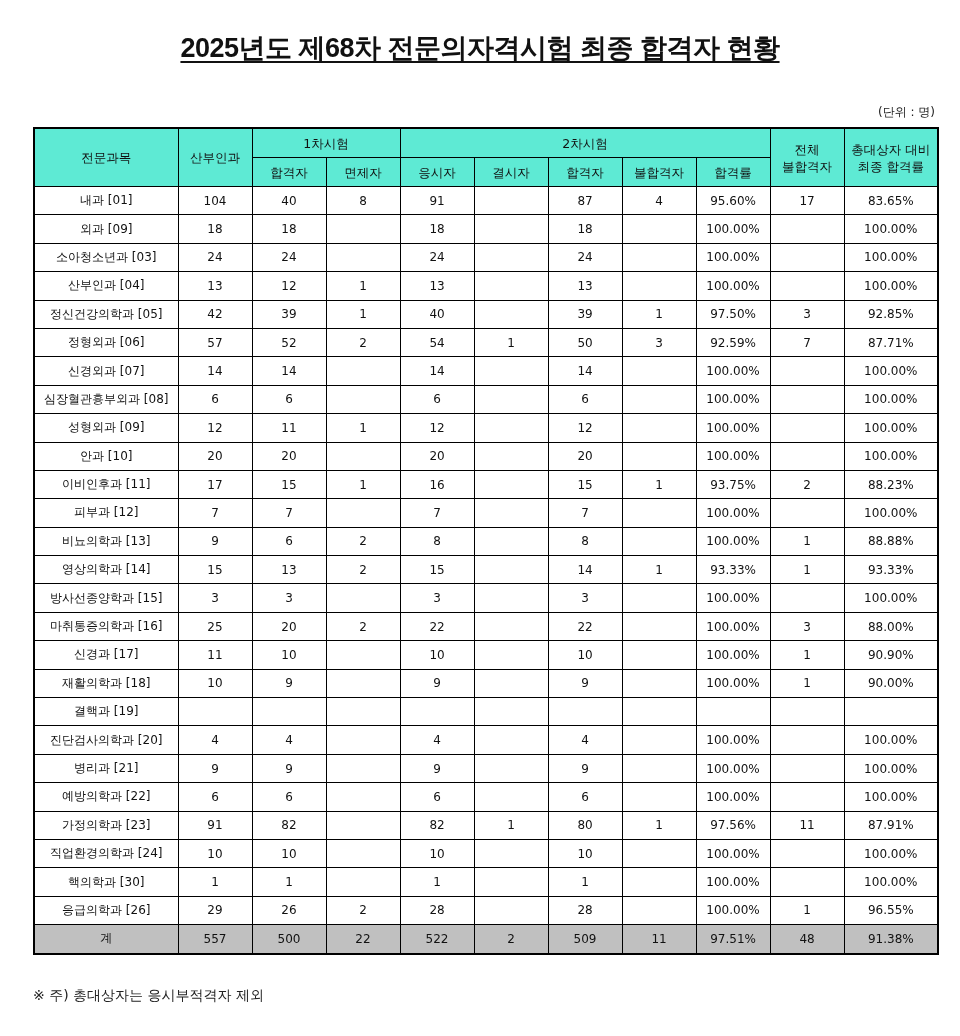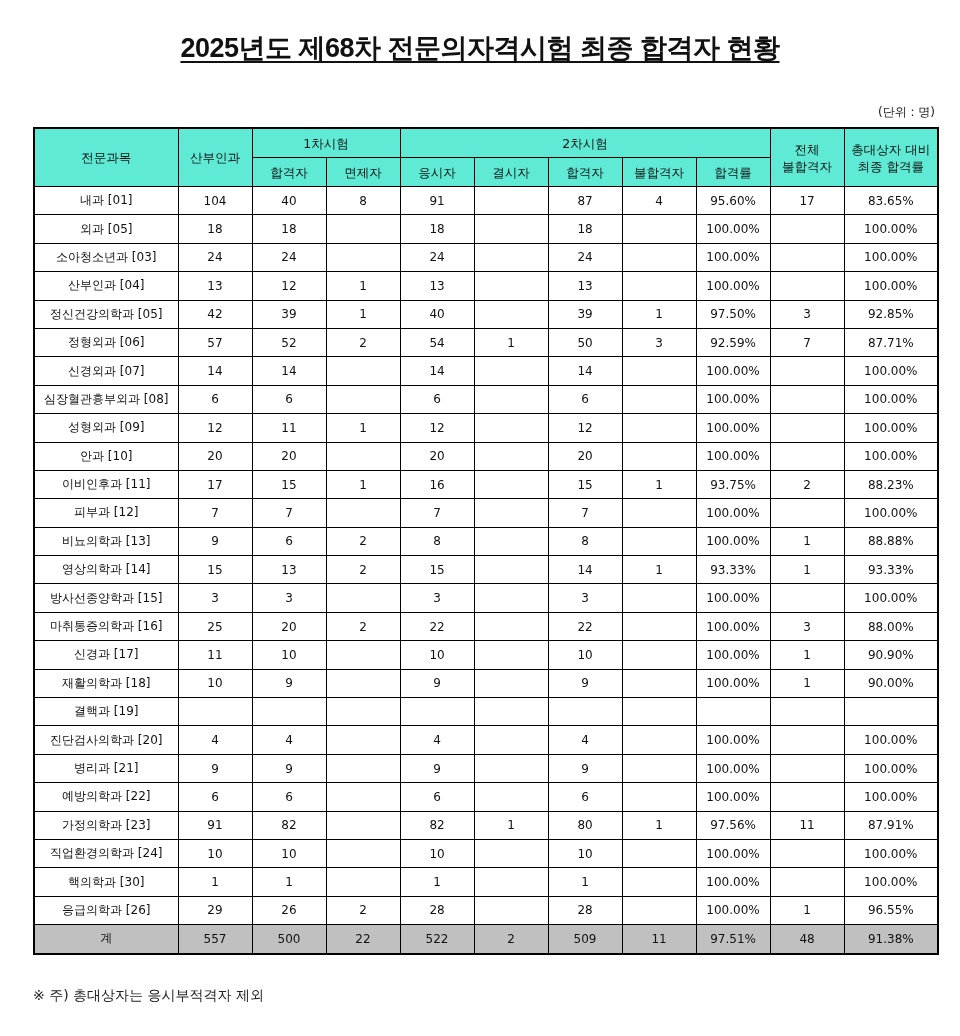--- a/index.html
+++ b/index.html
@@ -78,21 +78,21 @@
         <td>8</td>
         <td>91</td>
         <td></td>
         <td>87</td>
         <td>4</td>
         <td>95.60%</td>
         <td>17</td>
         <td>83.65%</td>
       </tr>
       <tr>
-        <td>외과 [05]</td>
+        <td>외과 [09]</td>
         <td>18</td>
         <td>18</td>
         <td></td>
         <td>18</td>
         <td></td>
         <td>18</td>
         <td></td>
         <td>100.00%</td>
         <td></td>
         <td>100.00%</td>

